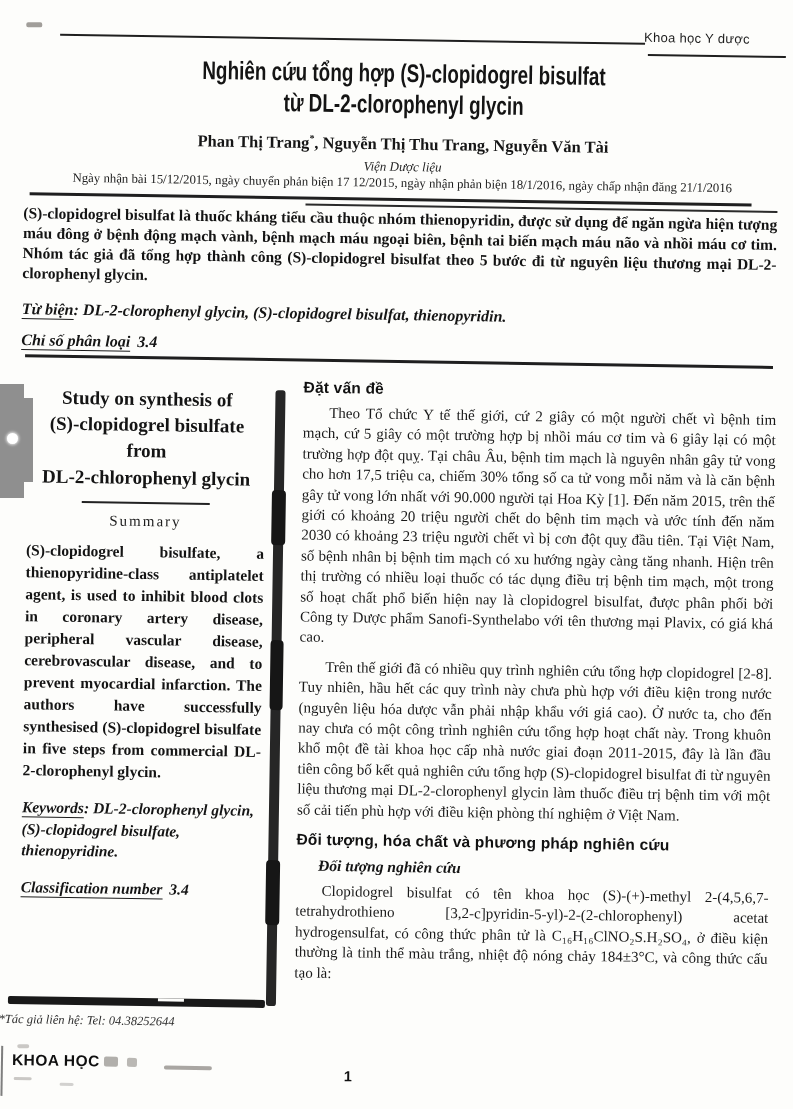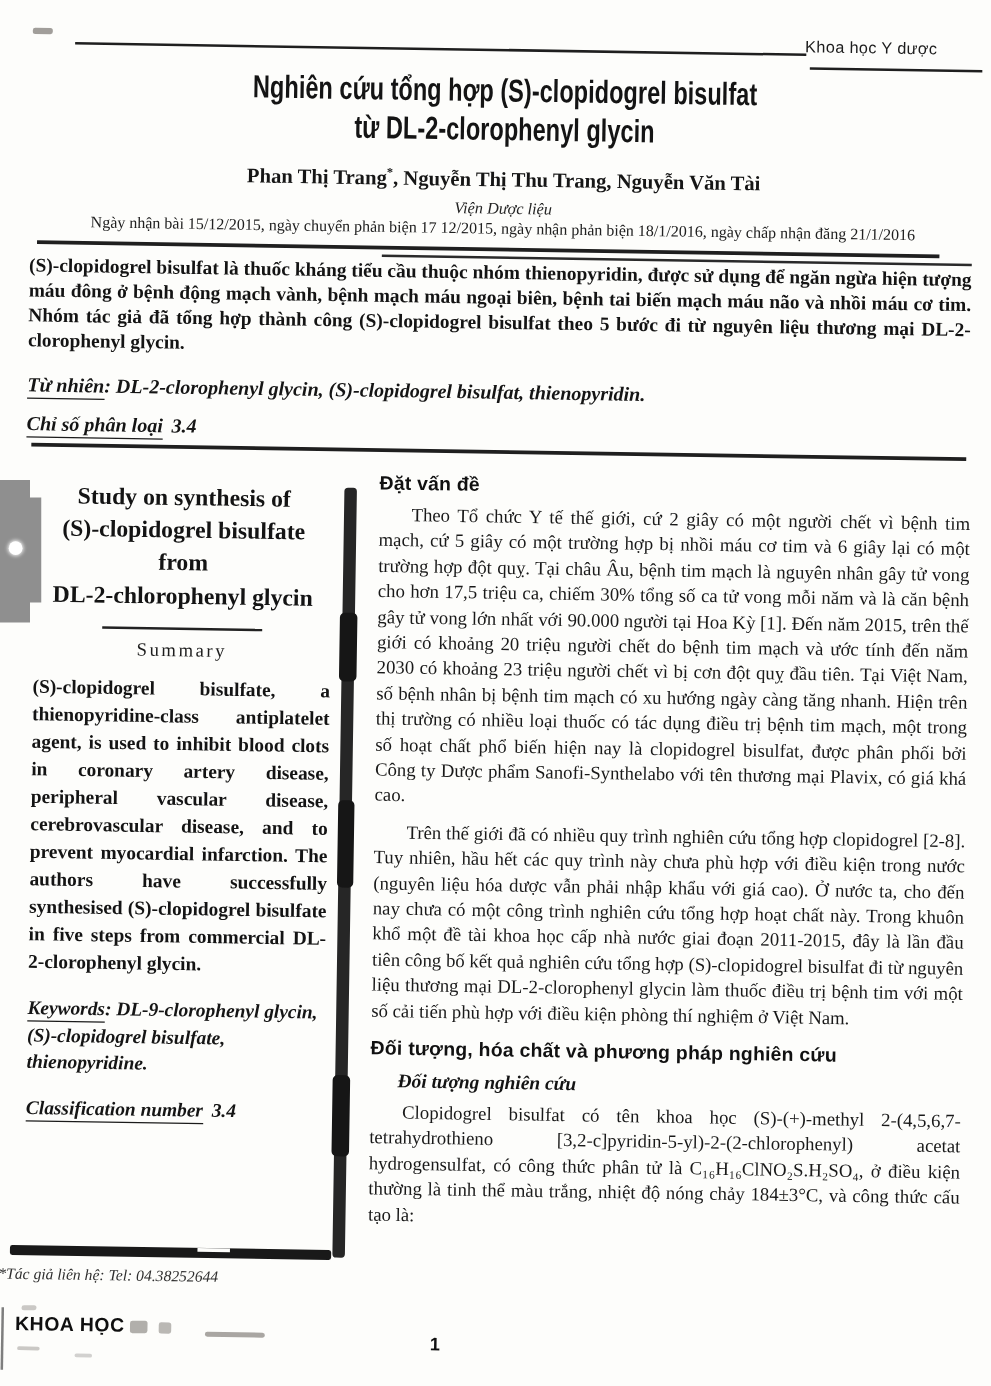--- a/index.html
+++ b/index.html
@@ -150,36 +150,36 @@
 
     <div class="affiliation">Viện Dược liệu</div>
 
     <div class="dates">Ngày nhận bài 15/12/2015, ngày chuyển phản biện 17 12/2015, ngày nhận phản biện 18/1/2016, ngày chấp nhận đăng 21/1/2016</div>
 
     <div class="rule rule-a"></div>
     <div class="rule rule-b"></div>
 
     <div class="abstract">(S)-clopidogrel bisulfat là thuốc kháng tiểu cầu thuộc nhóm thienopyridin, được sử dụng để ngăn ngừa hiện tượng máu đông ở bệnh động mạch vành, bệnh mạch máu ngoại biên, bệnh tai biến mạch máu não và nhồi máu cơ tim. Nhóm tác giả đã tổng hợp thành công (S)-clopidogrel bisulfat theo 5 bước đi từ nguyên liệu thương mại DL-2-clorophenyl glycin.</div>
 
-    <div class="kwline kw-vi"><span class="ul">Từ nhiên</span><span>: DL-2-clorophenyl glycin, (S)-clopidogrel bisulfat, thienopyridin.</span></div>
+    <div class="kwline kw-vi"><span class="ul">Từ biện</span><span>: DL-2-clorophenyl glycin, (S)-clopidogrel bisulfat, thienopyridin.</span></div>
 
     <div class="kwline cl-vi"><span class="ul">Chỉ số phân loại</span><span class="cv">3.4</span></div>
 
     <div class="rule rule-c"></div>
 
     <div class="ebox">
       <div class="etitle">
         <div>Study on synthesis of</div>
         <div>(S)-clopidogrel bisulfate from</div>
         <div>DL-2-chlorophenyl glycin</div>
       </div>
       <div class="esep"></div>
       <div class="esummary-h">Summary</div>
       <div class="esummary">(S)-clopidogrel bisulfate, a thienopyridine-class antiplatelet agent, is used to inhibit blood clots in coronary artery disease, peripheral vascular disease, cerebrovascular disease, and to prevent myocardial infarction. The authors have successfully synthesised (S)-clopidogrel bisulfate in five steps from commercial DL-2-clorophenyl glycin.</div>
-      <div class="ekw"><span class="ul">Keywords</span><span>: DL-9-clorophenyl glycin, (S)-clopidogrel bisulfate, thienopyridine.</span></div>
+      <div class="ekw"><span class="ul">Keywords</span><span>: DL-2-clorophenyl glycin, (S)-clopidogrel bisulfate, thienopyridine.</span></div>
       <div class="ecl"><span class="ul">Classification number</span><span class="cv">3.4</span></div>
     </div>
 
     <div class="divider">
       <span class="d1"></span>
       <span class="d2"></span>
       <span class="d3"></span>
     </div>
 
     <div class="rcol">

